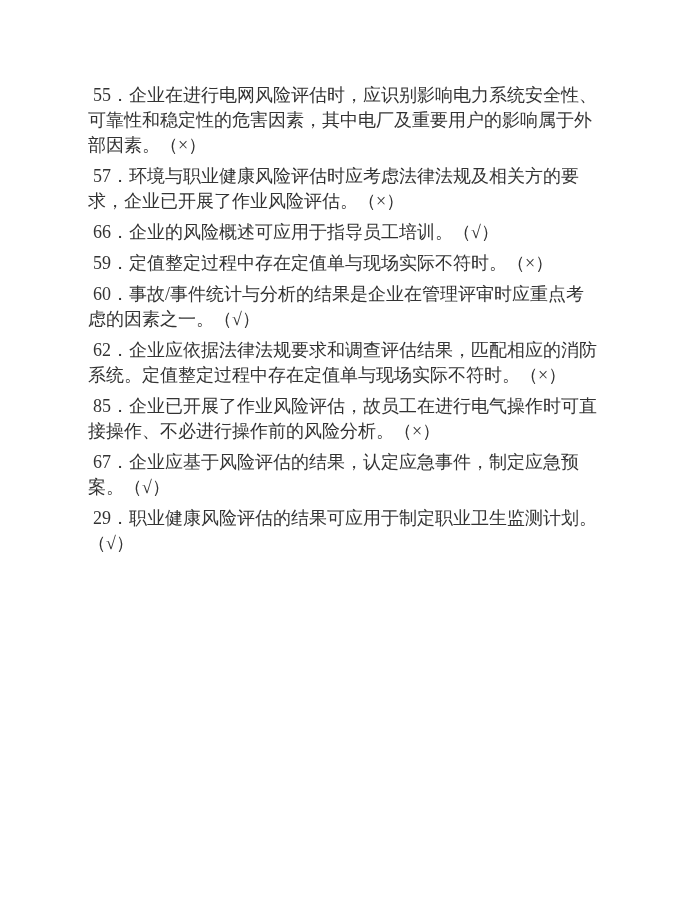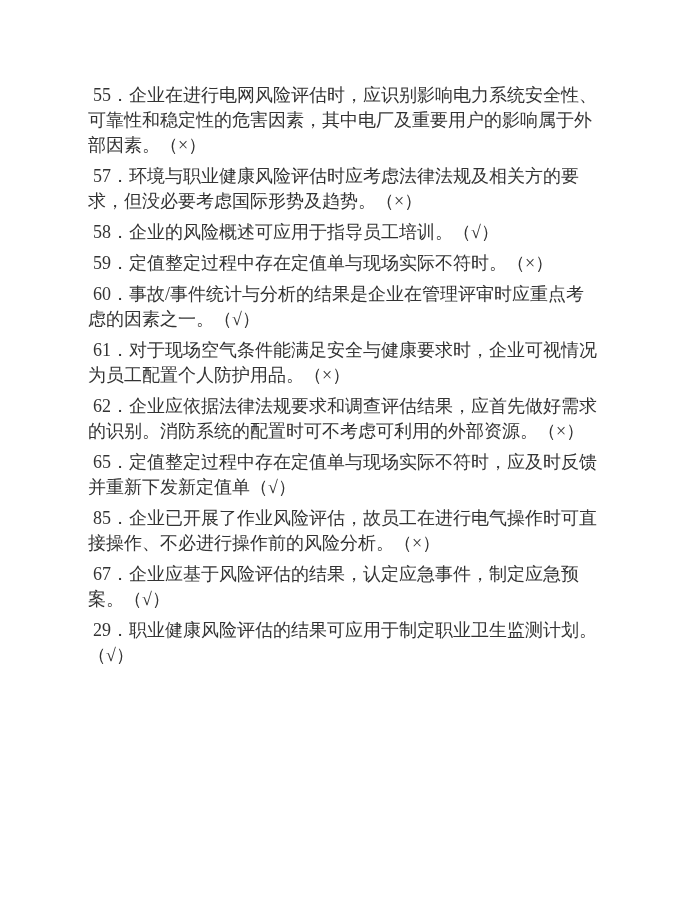--- a/index.html
+++ b/index.html
@@ -42,24 +42,22 @@
     
   }
 </style>
 </head>
 <body>
 
 <div class="page">
   <div class="questions-list">
 
   <div class="item"><span class="num">55．</span><span class="qtext">企业在进行电网风险评估时，应识别影响电力系统安全性、可靠性和稳定性的危害因素，其中电厂及重要用户的影响属于外部因素。</span><span class="ans">（×）</span></div>
-      <div class="item"><span class="num">57．</span><span class="qtext">环境与职业健康风险评估时应考虑法律法规及相关方的要求，但没必要考虑国际形势及趋势。</span><span class="ans">（×）</span></div>
-      <div class="item"><span class="num">58．</span><span class="qtext">企业的风险概述可应用于指导员工培训。</span><span class="ans">（√）</span></div>
+      <div class="item"><span class="num">57．</span><span class="qtext">环境与职业健康风险评估时应考虑法律法规及相关方的要求，企业已开展了作业风险评估。</span><span class="ans">（×）</span></div>
+      <div class="item"><span class="num">66．</span><span class="qtext">企业的风险概述可应用于指导员工培训。</span><span class="ans">（√）</span></div>
       <div class="item"><span class="num">59．</span><span class="qtext">定值整定过程中存在定值单与现场实际不符时。</span><span class="ans">（×）</span></div>
       <div class="item"><span class="num">60．</span><span class="qtext">事故/事件统计与分析的结果是企业在管理评审时应重点考虑的因素之一。</span><span class="ans">（√）</span></div>
-      <div class="item"><span class="num">61．</span><span class="qtext">对于现场空气条件能满足安全与健康要求时，企业可视情况为员工配置个人防护用品。</span><span class="ans">（×）</span></div>
-      <div class="item"><span class="num">62．</span><span class="qtext">企业应依据法律法规要求和调查评估结果，应首先做好需求的识别。消防系统的配置时可不考虑可利用的外部资源。</span><span class="ans">（×）</span></div>
-      <div class="item"><span class="num">65．</span><span class="qtext">定值整定过程中存在定值单与现场实际不符时，应及时反馈并重新下发新定值单</span><span class="ans">（√）</span></div>
+      <div class="item"><span class="num">62．</span><span class="qtext">企业应依据法律法规要求和调查评估结果，匹配相应的消防系统。定值整定过程中存在定值单与现场实际不符时。</span><span class="ans">（×）</span></div>
       <div class="item"><span class="num">85．</span><span class="qtext">企业已开展了作业风险评估，故员工在进行电气操作时可直接操作、不必进行操作前的风险分析。</span><span class="ans">（×）</span></div>
       <div class="item"><span class="num">67．</span><span class="qtext">企业应基于风险评估的结果，认定应急事件，制定应急预案。</span><span class="ans">（√）</span></div>
       <div class="item"><span class="num">29．</span><span class="qtext">职业健康风险评估的结果可应用于制定职业卫生监测计划。</span><span class="ans">（√）</span></div>
     </div>
 </div>
 
 </body></html>

